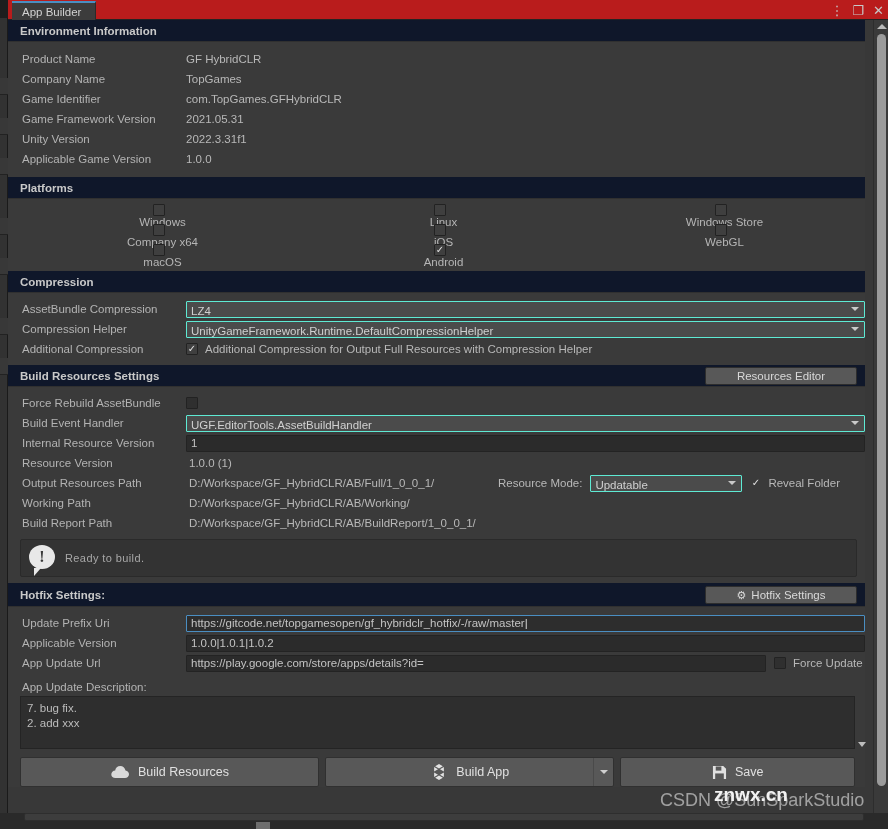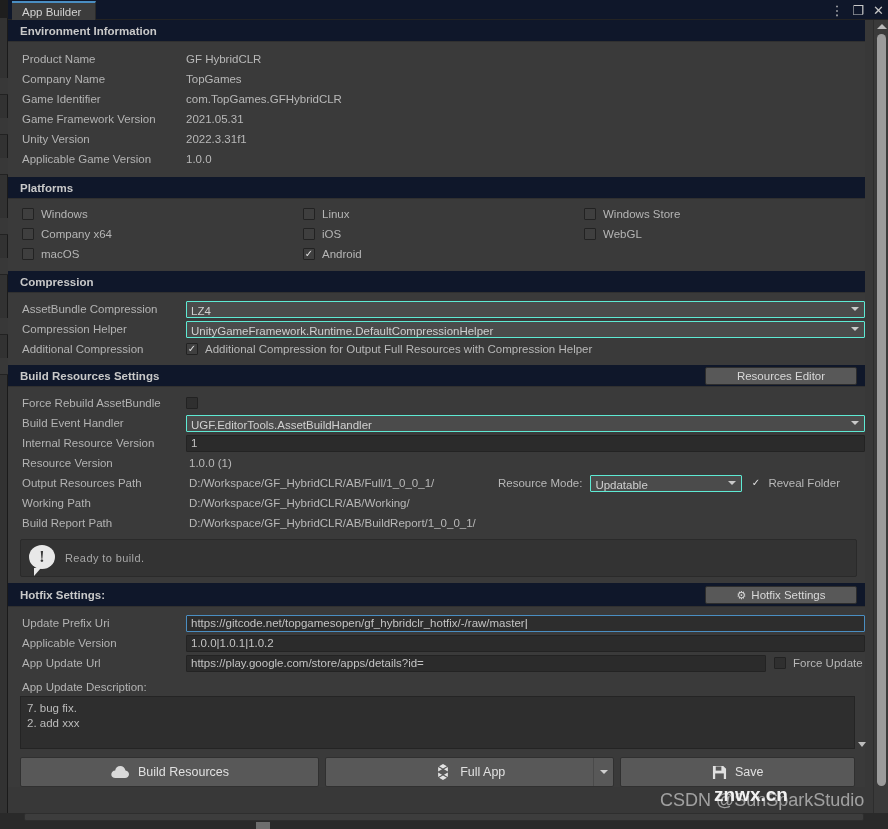--- a/index.html
+++ b/index.html
@@ -24,21 +24,21 @@
   }
 
   
   .window {
     position: absolute; left: 8px; top: 0; width: 880px; height: 829px;
     background: #383838;
   }
 
   
   .titlebar {
-    position: relative; height: 20px; background: #0f172a;
+    position: relative; height: 20px; background: #b91c1c;
     border-bottom: 1px solid #232323;
   }
   .tab {
     position: absolute; left: 4px; top: 1px; height: 19px;
     padding: 0 14px 0 10px;
     background: #3c3c3c;
     border-top: 2px solid #4a8ec2;
     display: flex; align-items: center;
     font-size: 11.5px; color: #d2d2d2;
     border-right: 1px solid #2a2a2a;
@@ -108,21 +108,21 @@
     border-radius: 1px; margin-right: 7px;
     display: flex; align-items: center; justify-content: center;
     color: #e2e2e2; font-size: 10px; line-height: 1;
   }
   .cb.on { background: #3f3f3f; }
   .cb.plain { background: #2f2f2f; }
 
   
   .plat-grid { display: flex; padding-left: 14px; }
   .plat-col { width: 286px; }
-  .plat-row { display: flex; align-items: center; height: 20px; }
+  .plat-row { display: flex; align-items: center; height: 20px; flex-direction: column; }
   .plat-row span { font-size: 11.5px; color: #b5b5b5; }
 
   
   .infobox {
     margin: 6px 8px 0 12px; height: 38px;
     background: #333333; border: 1px solid #2a2a2a; border-radius: 2px;
     display: flex; align-items: center; padding-left: 8px; gap: 10px;
   }
   .info-icon { width: 26px; height: 26px; position: relative; flex: none; }
   .info-icon .bub {
@@ -436,21 +436,21 @@
           <div class="bigbtn" style="width:306px">
             <svg width="20" height="14" viewBox="0 0 20 14">
               <path d="M5.4 13h9.6c2.2 0 4-1.7 4-3.8 0-2-1.5-3.6-3.5-3.8C15 2.9 12.9 1 10.3 1 7.6 1 5.4 3 5.2 5.6 3 5.7 1.3 7.4 1.3 9.4 1.3 11.4 3 13 5.4 13z" fill="#d9d9d9"></path>
             </svg>
             <span>Build Resources</span>
           </div>
           <div class="bigbtn" style="width:296px">
             <svg width="18" height="18" viewBox="0 0 20 20">
               <path d="M10 1.2 14.3 3.7 10 6.2 5.7 3.7z M4.6 4.5 8.9 7l-4.3 2.5V4.5z M15.4 4.5v5L11.1 7z M4.6 10.5 8.9 13l-4.3 2.5z M15.4 10.5v5L11.1 13z M10 13.8l4.3 2.5L10 18.8l-4.3-2.5z" fill="#e2e2e2"></path>
             </svg>
-            <span>Full App</span>
+            <span>Build App</span>
             <div class="split">
               <i style="width:0;height:0;border-left:4px solid transparent;border-right:4px solid transparent;border-top:4px solid #d0d0d0"></i>
             </div>
           </div>
           <div class="bigbtn" style="width:240px">
             <svg width="15" height="15" viewBox="0 0 16 16">
               <path d="M1 1h11l3 3v11H1z" fill="#e0e0e0"></path>
               <rect x="4" y="1.6" width="6" height="4.4" fill="#585858"></rect>
               <rect x="3.4" y="9" width="9.2" height="6" fill="#585858"></rect>
             </svg>

